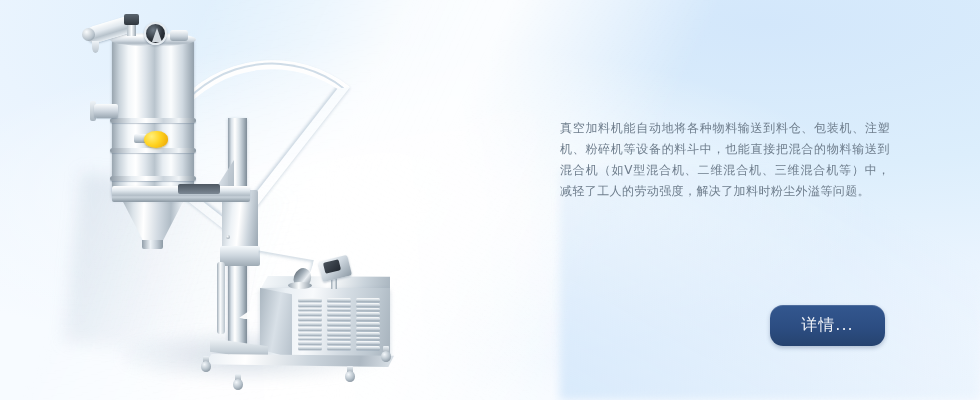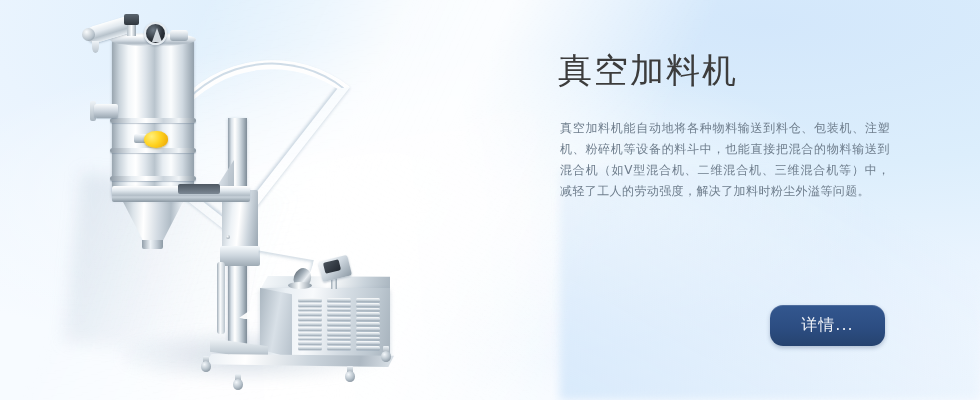--- a/index.html
+++ b/index.html
@@ -501,20 +501,19 @@
         <b></b>
         <i></i>
       </div>
     <div class="caster c4">
         <b></b>
         <i></i>
       </div>
   </div>
 
   <div class="content">
-    <h1 class="headline">真空加料机</h1>
 
     <p class="desc">真空加料机能自动地将各种物料输送到料仓、包装机、注塑机、粉碎机等设备的料斗中，也能直接把混合的物料输送到混合机（如V型混合机、二维混合机、三维混合机等）中，减轻了工人的劳动强度，解决了加料时粉尘外溢等问题。</p>
 
     <button class="cta">详情...</button>
   </div>
 
 </div>
 
 </body></html>

